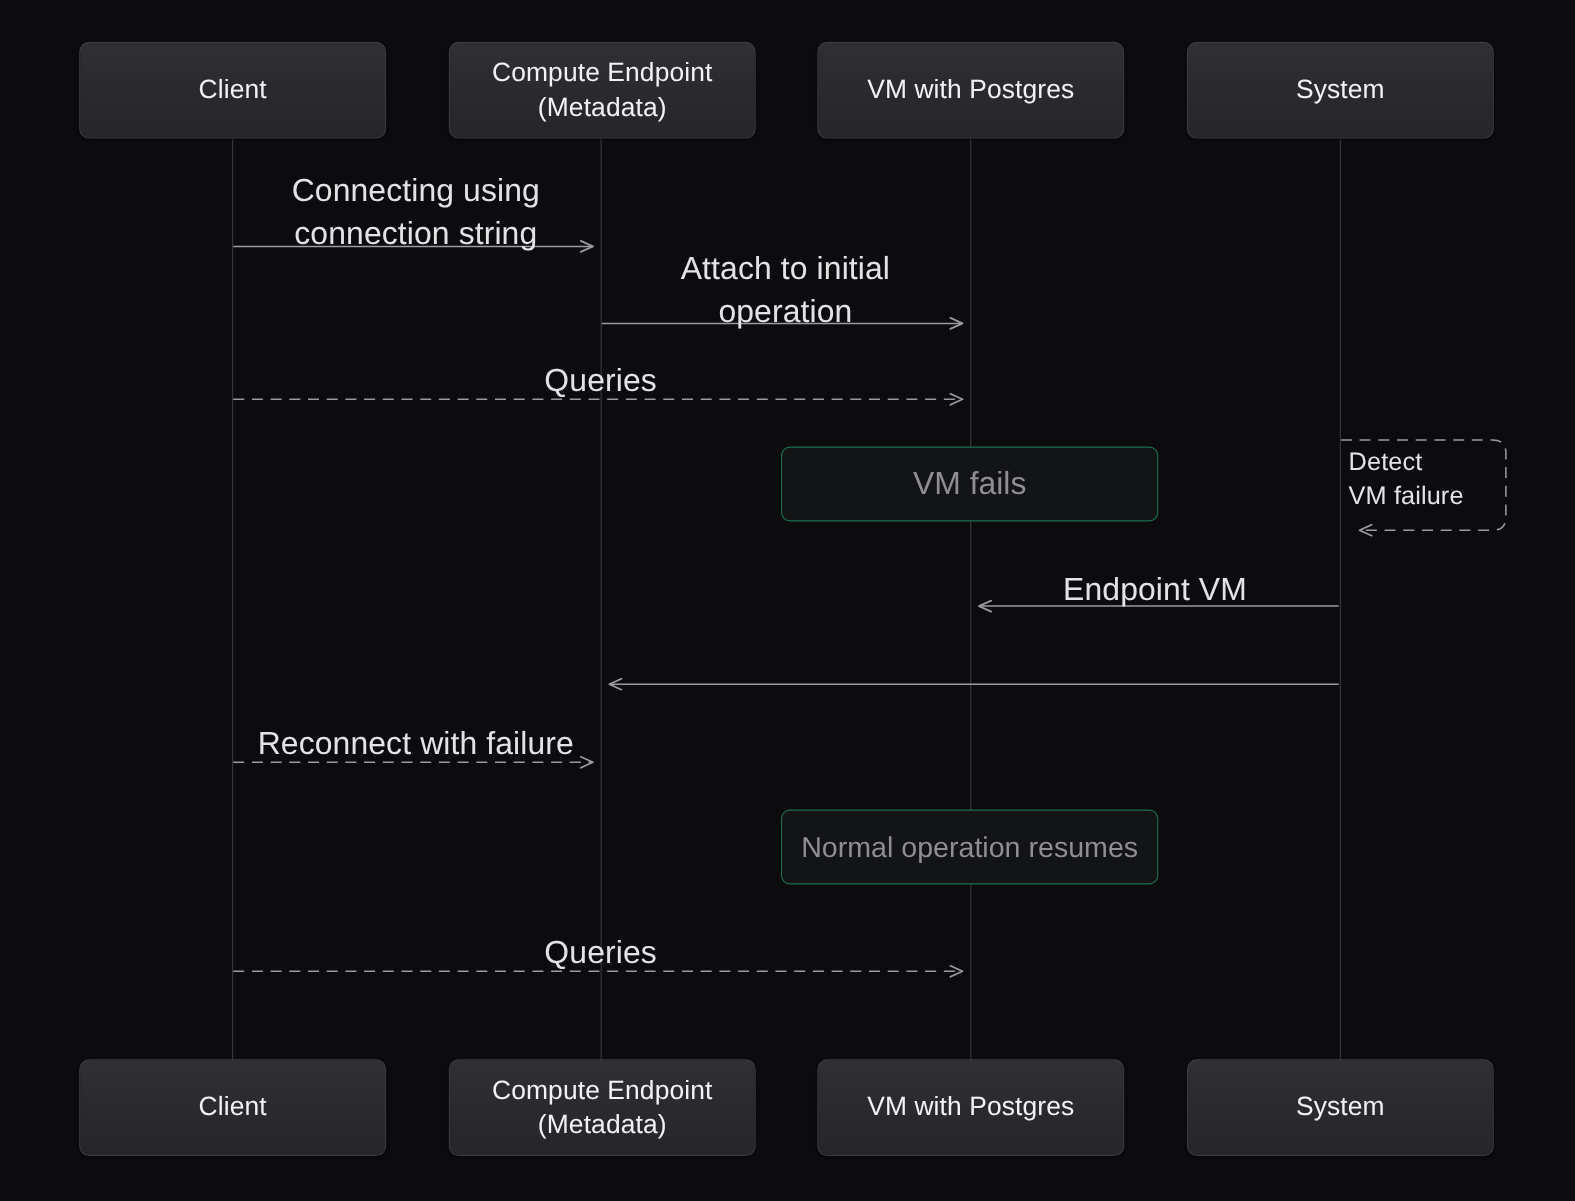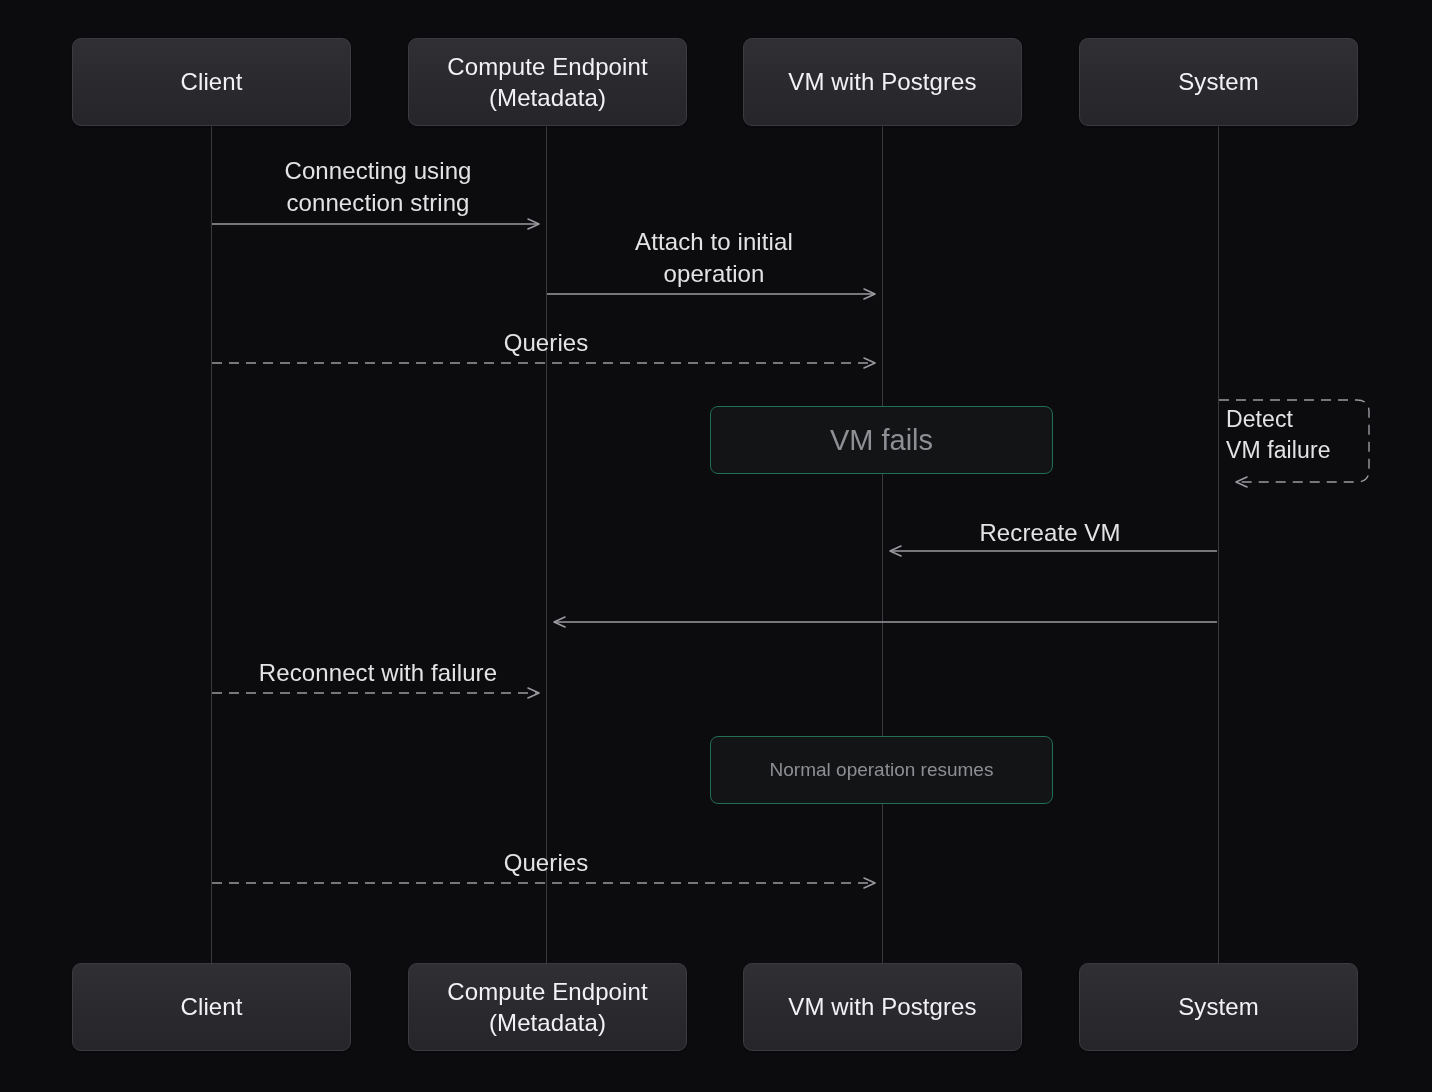--- a/index.html
+++ b/index.html
@@ -40,21 +40,21 @@
   .lifeline {
     position: absolute;
     width: 1px;
     background: #3a3a3f;
   }
 
   
   .msg-label {
     position: absolute;
     color: #e3e3e6;
-    font-size: 24px;
+    font-size: 29px;
     line-height: 1.33;
     text-align: center;
     white-space: pre-line;
     letter-spacing: 0.1px;
   }
   .self-label {
     position: absolute;
     color: #e3e3e6;
     font-size: 23px;
     line-height: 1.33;
@@ -118,21 +118,21 @@
     <div>
       <span>System</span>
     </div>
   </div>
 
   <div class="note-box" style="left:710px; top:406px; width:343px; height:68px;">
     <span style="color:#8e8e94; font-size:29px;">VM fails</span>
   </div>
 
   <div class="note-box" style="left:710px; top:736px; width:343px; height:68px;">
-    <span style="color:#8e8e94; font-size:19px;">Normal operation resumes</span>
+    <span style="color:#8e8e94; font-size:26px;">Normal operation resumes</span>
   </div>
 
   <svg id="arrows" viewBox="0 0 1432 1092" xmlns="http://www.w3.org/2000/svg">
     <defs>
       <marker id="ah-right" markerWidth="14" markerHeight="12" refX="12" refY="6" orient="auto" markerUnits="userSpaceOnUse">
         <path d="M 1,1 L 12,6 L 1,11" fill="none" stroke="#9a9aa0" stroke-width="1.6" stroke-linecap="round" stroke-linejoin="round"></path>
       </marker>
       <marker id="ah-left" markerWidth="14" markerHeight="12" refX="12" refY="6" orient="auto" markerUnits="userSpaceOnUse">
         <path d="M 1,1 L 12,6 L 1,11" fill="none" stroke="#9a9aa0" stroke-width="1.6" stroke-linecap="round" stroke-linejoin="round"></path>
       </marker>
@@ -159,21 +159,21 @@
 connection string</div>
 
   <div class="msg-label" style="left:514px; top:226px; width:400px;">Attach to initial
 operation</div>
 
   <div class="msg-label" style="left:346px; top:327px; width:400px;">Queries</div>
 
   <div class="self-label" style="left:1226px; top:404px; width:152px;">Detect
 VM failure</div>
 
-  <div class="msg-label" style="left:850px; top:517px; width:400px;">Recreate VM</div>
+  <div class="msg-label" style="left:850px; top:517px; width:400px;">Endpoint VM</div>
 
 
   <div class="msg-label" style="left:178px; top:657px; width:400px;">Reconnect with failure</div>
 
   <div class="msg-label" style="left:346px; top:847px; width:400px;">Queries</div>
 
   <div class="participant" style="left:72px; top:963px; width:279px; height:88px;">
     <div>
       <span>Client</span>
     </div>

